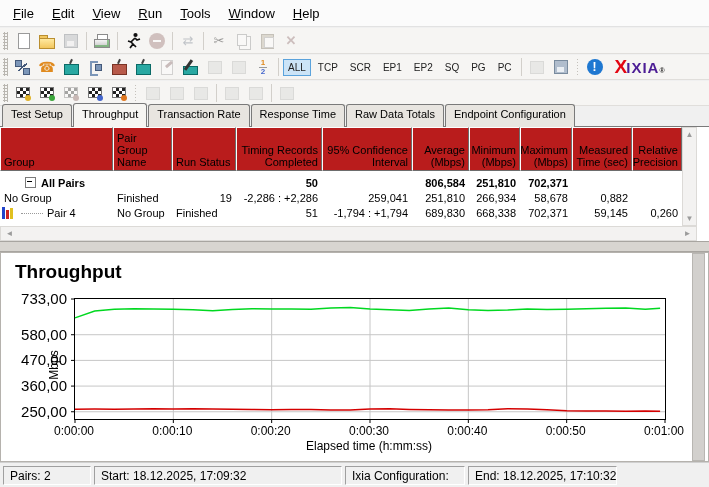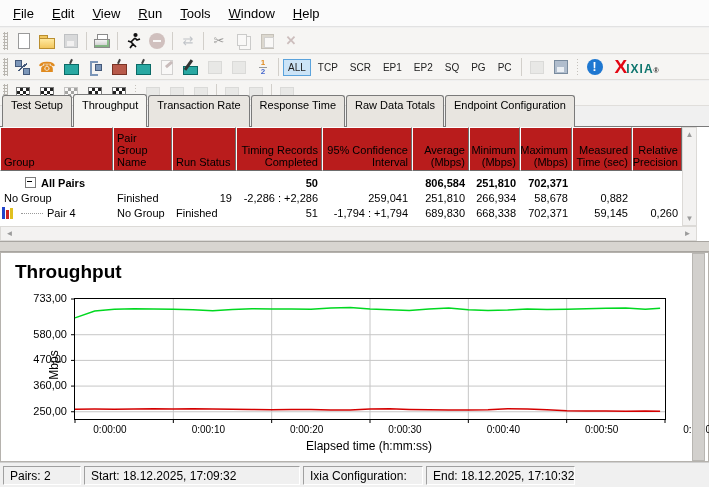--- a/index.html
+++ b/index.html
@@ -68,30 +68,30 @@
       background-image:linear-gradient(45deg,#222 25%,transparent 25%,transparent 75%,#222 75%),
                        linear-gradient(45deg,#222 25%,#fff 25%,#fff 75%,#222 75%);
       background-size:6px 6px;background-position:0 0,3px 3px;}
   .flag::after{content:"";position:absolute;right:2px;bottom:2px;width:6px;height:6px;border-radius:50%;}
   .flag.gold::after{background:#e0b32a;} .flag.green::after{background:#3aa53a;}
   .flag.red::after{background:#cc4433;} .flag.blue::after{background:#4466cc;} .flag.orange::after{background:#e07820;}
   .info-circle{width:16px;height:16px;margin:2px 4px;border-radius:50%;background:#1f78d1;color:#fff;
       font-weight:bold;font-size:12px;text-align:center;line-height:16px;flex:none;}
   .brand{display:flex;align-items:baseline;margin-left:8px;font-weight:bold;}
   .brand .bx{color:#e30613;font-size:19px;line-height:16px;font-weight:bold;letter-spacing:-1px;}
-  .brand .bt{color:#0f766e;font-size:12px;letter-spacing:1px;}
+  .brand .bt{color:#4c1d95;font-size:15px;letter-spacing:1px;}
   .brand .br{color:#2a2a2a;font-size:7px;vertical-align:top;}
 
   .proto-btn{font-size:10px;padding:2px 4px;margin:0 1px;border:1px solid transparent;color:#222;flex:none;cursor:default;}
   .proto-btn.active{background:#cce4f7;border-color:#5ba3dc;}
 
   
   .tabbar{position:absolute;left:0;top:107px;width:709px;height:20px;display:flex;align-items:flex-end;
           padding-left:2px;box-sizing:border-box;border-bottom:1px solid #7a7a7a;background:#f0f0f0;}
-  .tab{font-size:11px;padding:3px 8px 16px;border:1px solid #7a7a7a;border-bottom:none;
+  .tab{font-size:11px;padding:3px 8px 7px;border:1px solid #7a7a7a;border-bottom:none;
        border-radius:3px 3px 0 0;background:#e8e5e0;margin-right:1px;position:relative;top:1px;cursor:default;}
   .tab.active{background:#f6f5f2;padding-top:4px;z-index:3;top:0;margin-bottom:-1px;}
 
   
   .table-pane{position:absolute;left:0;top:127px;width:709px;height:114px;background:#fff;}
   .grid{position:absolute;left:0;top:0;width:682px;}
   .hdr-row,.data-row{display:grid;grid-template-columns:113px 59px 64px 86px 90px 57px 51px 52px 60px 50px;}
   .th{background:#b91c1c;border:1px solid;border-color:#fdfdfd #6d6d6d #6d6d6d #fdfdfd;
       padding:2px 3px;height:44px;box-sizing:border-box;white-space:pre-line;
       display:flex;flex-direction:column;justify-content:flex-end;line-height:12px;}
@@ -122,33 +122,33 @@
   
   .splitter{position:absolute;left:0;top:241px;width:709px;height:11px;background:#d8d5d0;
             border-top:1px solid #a8a5a0;border-bottom:1px solid #a8a5a0;box-sizing:border-box;}
 
   
   .chart-pane{position:absolute;left:0;top:252px;width:709px;height:210px;background:#fff;
               border:1px solid #b5b2ad;box-sizing:border-box;}
   .chart-title{position:absolute;left:14px;top:8px;font-size:19px;font-weight:bold;}
   .plot{position:absolute;left:73px;top:45px;width:590px;height:120px;border:1px solid #000;box-sizing:content-box;}
   .plot svg{overflow:visible;display:block;}
-  .ytick{position:absolute;font-size:11px;transform:translate(-100%,-50%);white-space:nowrap;}
-  .xtick{position:absolute;font-size:10px;transform:translateX(-50%);white-space:nowrap;margin-left:36px;}
+  .ytick{position:absolute;font-size:15px;transform:translate(-100%,-50%);white-space:nowrap;}
+  .xtick{position:absolute;font-size:12px;transform:translateX(-50%);white-space:nowrap;}
   .ylab{position:absolute;left:38px;top:105px;transform:rotate(-90deg) translateX(0);transform-origin:center;
         font-size:12px;}
   .xlab{position:absolute;left:73px;width:590px;top:186px;text-align:center;font-size:12px;}
   .chart-track{position:absolute;right:3px;top:0;width:13px;height:208px;background:#d2d0cd;border:1px solid #b8b6b2;box-sizing:border-box;}
 
   
   .statusbar{position:absolute;left:0;top:462px;width:709px;height:25px;background:#f0f0f0;
              border-top:1px solid #d0d0d0;display:flex;align-items:center;font-size:12px;}
   .sfield{height:19px;line-height:19px;margin-left:3px;padding:0 6px;box-sizing:border-box;
           border:1px solid;border-color:#9f9f9f #ffffff #ffffff #9f9f9f;background:#f0f0f0;white-space:nowrap;}
-  .sf1{width:78px;} .sf2{width:216px;} .sf3{width:120px;} .sf4{width:149px;}
+  .sf1{width:88px;} .sf2{width:248px;} .sf3{width:120px;} .sf4{width:149px;}
 </style>
 </head>
 <body>
 
 <div class="app">
 
   <div class="menubar">
     <span class="menu-item"><u>F</u>ile</span>
     <span class="menu-item"><u>E</u>dit</span>
     <span class="menu-item"><u>V</u>iew</span>

